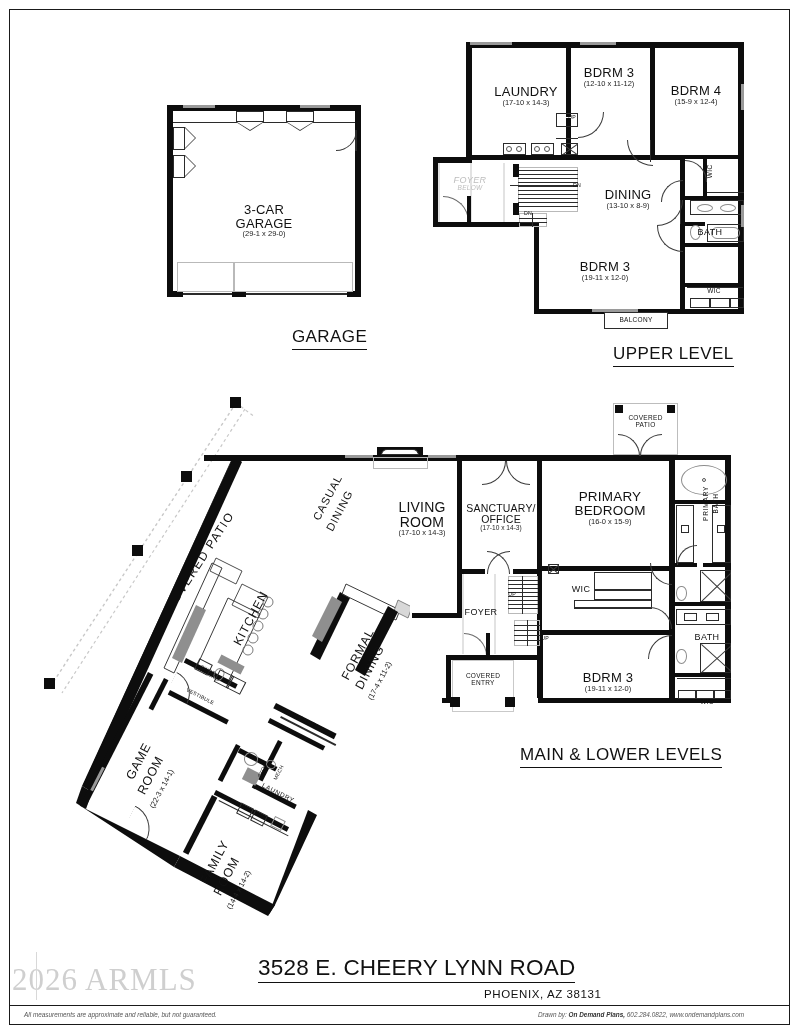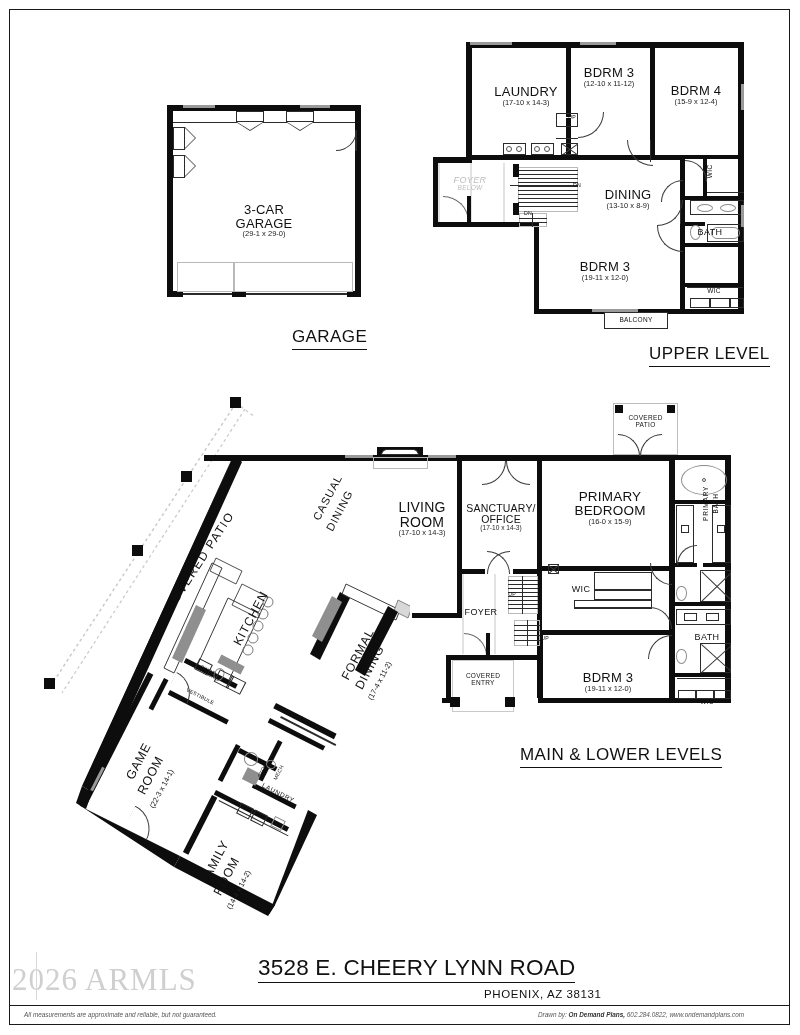--- a/index.html
+++ b/index.html
@@ -234,21 +234,21 @@
       <div class="rdim">(19-11 x 12-0)</div>
     </div>
     <div class="rlbl rsm" style="left:688px;top:228px;width:44px;">BATH</div>
     <div class="rlbl rxs" style="left:694px;top:288px;width:40px;">WIC</div>
     <div class="rlbl rxs" style="left:695px;top:168px;width:30px;transform:rotate(-90deg);">WIC</div>
     <div class="rlbl ghost" style="left:441px;top:176px;width:58px;">
       <div class="rsm" style="font-style:italic;">FOYER</div>
       <div class="rxs" style="font-style:italic;">BELOW</div>
     </div>
 
-    <div class="lvl" style="left:613px;top:344px;margin-left:36px;">UPPER LEVEL</div>
+    <div class="lvl" style="left:613px;top:344px;">UPPER LEVEL</div>
   </div>
 
   <div>
 
     <div style="position:absolute;left:40px;top:395px;width:230px;height:300px;">
       <div style="position:absolute;left:0;top:0;width:230px;height:300px;">
         <svg width="230" height="300" viewBox="0 0 230 300">
           <polyline points="196,8 10,292" fill="none" stroke="#c8c8c8" stroke-width="1.4" stroke-dasharray="3,3"></polyline>
           <polyline points="205,14 22,298" fill="none" stroke="#c8c8c8" stroke-width="1.2" stroke-dasharray="3,3"></polyline>
           <polyline points="196,8 215,22" fill="none" stroke="#c8c8c8" stroke-width="1.2" stroke-dasharray="3,3"></polyline>

